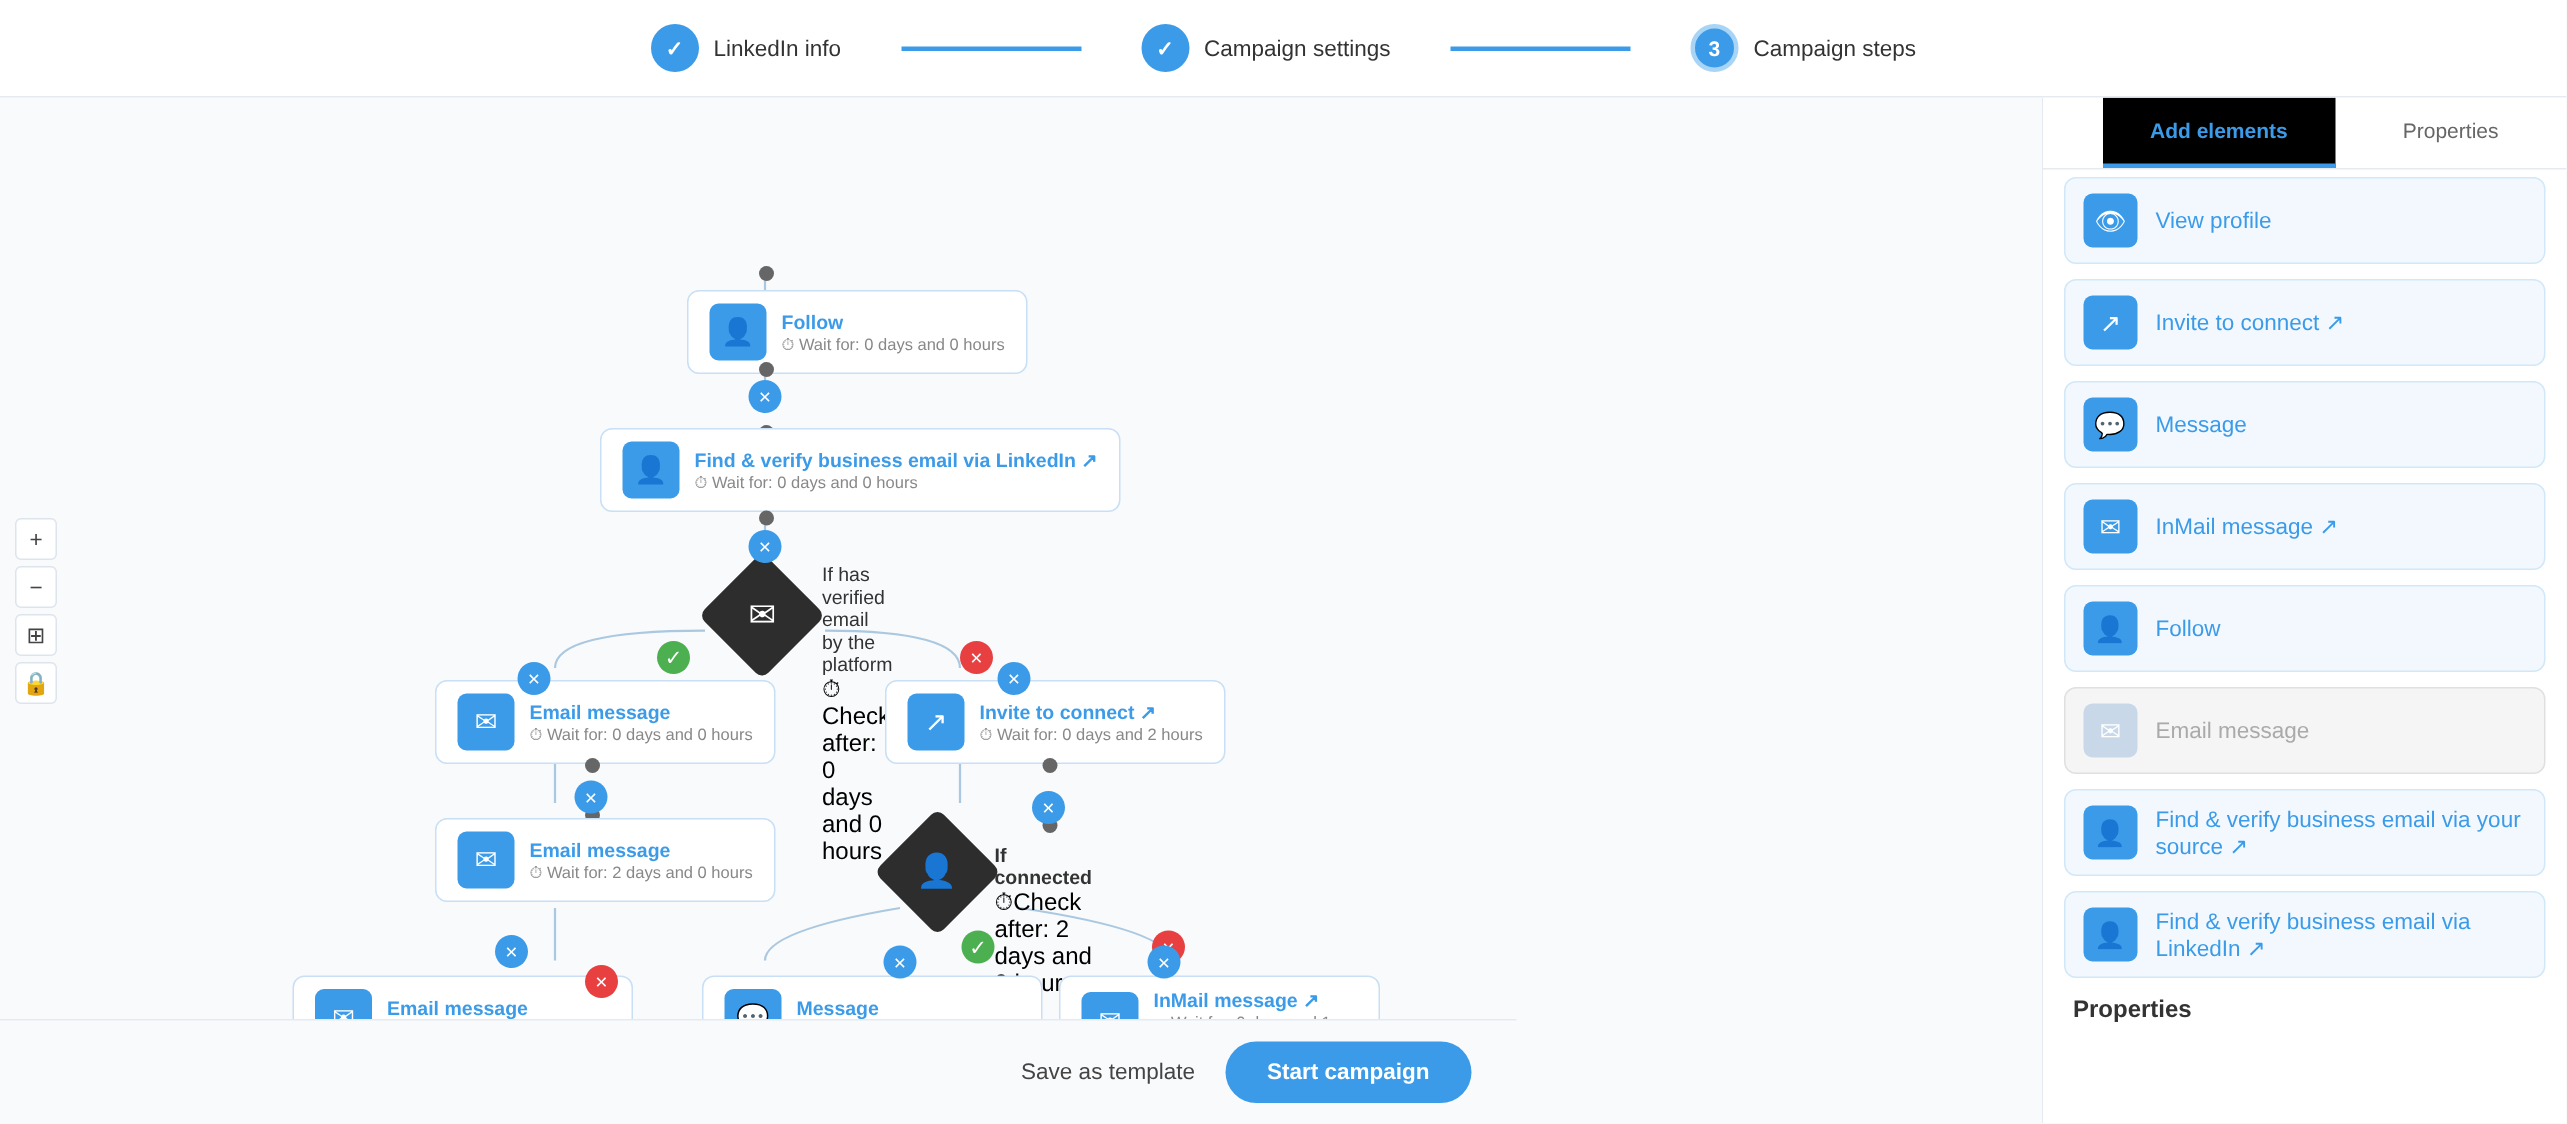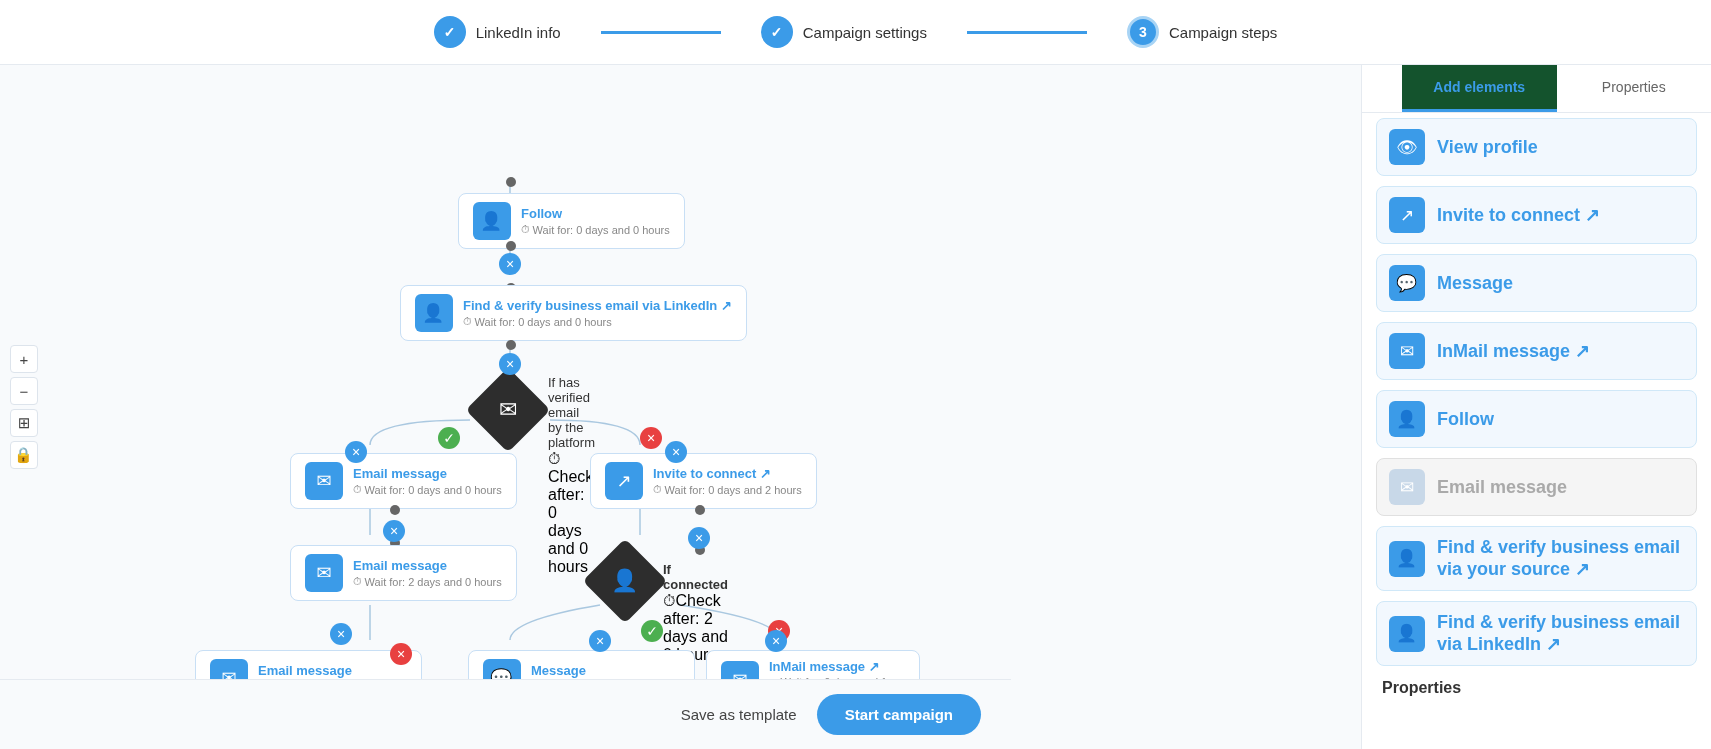--- a/index.html
+++ b/index.html
@@ -129,40 +129,40 @@
     }
     .panel-tabs {
       display: flex; border-bottom: 1px solid #e5eaf0;
     }
     .panel-tab {
       flex: 1; padding: 14px; text-align: center; font-size: 14px;
       cursor: pointer; color: #666; border-bottom: 3px solid transparent;
     }
     .panel-tab.active {
       color: #3b9be8; border-bottom: 3px solid #3b9be8; font-weight: 600;
-      background: #14532d;
+      background: #000000;
       margin-left: 40px;
     }
     .panel-section-title {
       font-size: 16px; font-weight: 600; color: #333; padding: 16px 20px 8px;
     }
     .action-item {
       display: flex; align-items: center; gap: 12px;
       margin: 5px 14px; padding: 10px 12px; border-radius: 8px;
       border: 1.5px solid #d0e8f8; cursor: pointer;
       background: #f2f8fe;
     }
     .action-item.dim { background: #f5f5f5; border-color: #e0e0e0; }
     .action-icon {
       width: 36px; height: 36px; border-radius: 6px;
       background: #3b9be8; display: flex; align-items: center; justify-content: center;
       color: #fff; font-size: 17px; flex-shrink: 0;
     }
     .action-icon.dim { background: #c8d8e8; }
-    .action-label { font-size: 18px; color: #3b9be8; font-weight: 700; }
+    .action-label { font-size: 15px; color: #3b9be8; font-weight: 400; }
     .action-label.dim { color: #aaa; }
 
     .conditions-title {
       font-size: 16px; font-weight: 600; color: #333; padding: 8px 20px;
     }
   </style>
 </head>
 <body>
 
 <div class="stepper">

